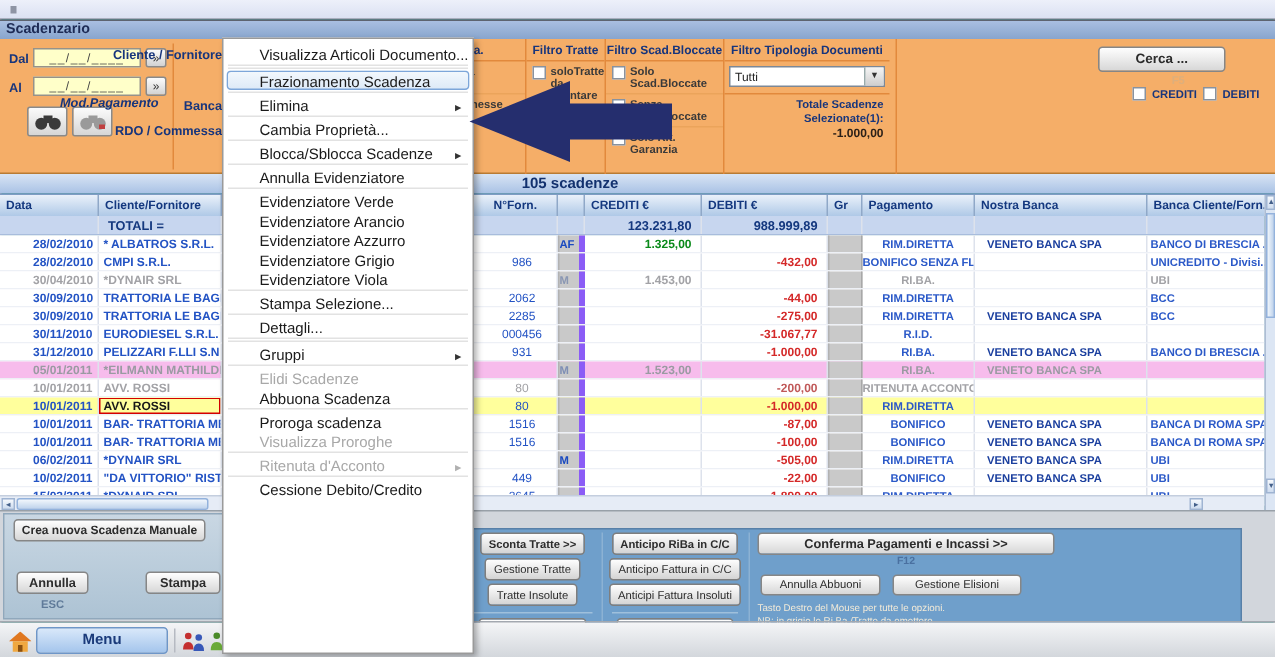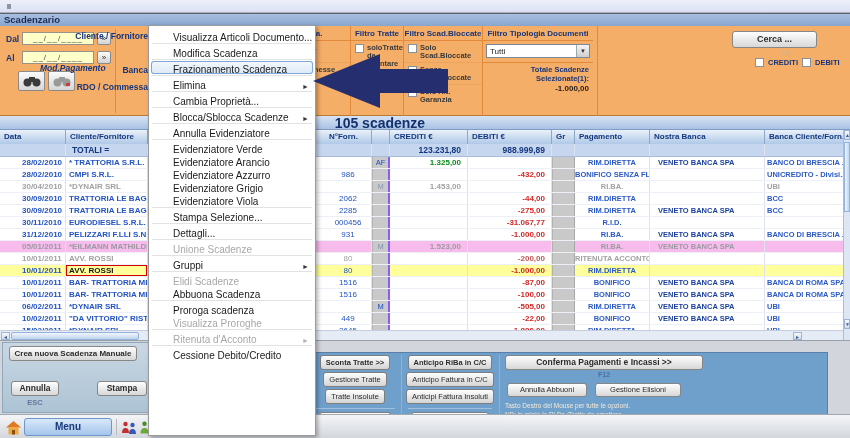--- a/index.html
+++ b/index.html
@@ -40,37 +40,37 @@
   .tot-val{text-align:right;padding:1px 4px;font-size:8px;font-weight:bold;color:#2b2018;}
   .gbtn{background:linear-gradient(#fefefe,#d7d7d7);border:1px solid #868686;border-radius:3px;
         color:#2c2c2c;text-align:center;cursor:default;}
   .cerca{position:absolute;left:732px;top:5px;width:85px;height:17px;font-size:9px;font-weight:bold;line-height:15px;}
   .fkey{position:absolute;font-size:7.5px;color:#DDAF7C;font-weight:bold;text-align:center;}
   .cd-chk{position:absolute;display:flex;gap:4px;align-items:center;font-size:7.5px;font-weight:bold;color:#17357C;}
 
   
   .count-bar{left:0;top:116px;width:850px;height:14px;background:linear-gradient(#D8E4F4,#A9C2E5);
              border-bottom:1px solid #7E9CC4;}
-  .count-bar span{display:block;width:760px;text-align:center;font-size:14px;font-weight:bold;color:#12316E;line-height:14px;}
+  .count-bar span{display:block;width:760px;text-align:center;font-size:10px;font-weight:bold;color:#12316E;line-height:14px;}
   .thead{left:0;top:130px;width:850px;height:14px;background:linear-gradient(#EAF1FA,#AFC9E7);display:flex;}
   .th{font-size:8px;font-weight:bold;color:#14387F;line-height:14px;padding-left:4px;border-right:1px solid #8FA8C8;
       white-space:nowrap;overflow:hidden;}
   .totrow{left:0;top:144px;width:843px;height:13px;background:#C7D6EF;border-bottom:1px solid #A8BCDC;display:flex;}
   .totrow .cell{font-size:8.5px;font-weight:bold;color:#14387F;line-height:12px;}
   .tbody{left:0;top:157px;width:843px;height:173px;background:#fff;display:flex;flex-direction:column;}
   .trow{flex:1;display:flex;border-bottom:1px solid #EDF0F6;background:#fff;}
   .cell{white-space:nowrap;overflow:hidden;border-right:1px solid #DDE2EC;height:100%;}
   .c-date{width:66px;}.c-name{width:82px;}.c-fill{width:177px;border-right:none;}.c-nforn{width:47px;}
   .c-badge{width:18px;}.c-cred{width:78px;}.c-deb{width:84px;}.c-gr{width:23px;}
   .c-pag{width:75px;}.c-nb{width:115px;}.c-bcf{width:78px;border-right:none;}
   .trow .c-date{font-size:8px;font-weight:bold;color:#2353C4;padding-left:22px;line-height:11px;}
   .trow .c-name{font-size:8px;font-weight:bold;color:#2353C4;padding-left:3px;line-height:11px;}
   .trow .c-nforn{font-size:8px;color:#2353C4;text-align:center;line-height:11px;}
-  .trow .c-badge{background:#C9C9C9;border-left:1px solid #b2b2b2;border-right:2px solid #8b5cf6;
-                 font-size:7.5px;font-weight:normal;color:#1a4ac0;text-align:center;line-height:11px;}
+  .trow .c-badge{background:#C9C9C9;border-left:1px solid #b2b2b2;border-right:4px solid #8b5cf6;
+                 font-size:7.5px;font-weight:bold;color:#1a4ac0;text-align:left;line-height:11px;}
   .trow .c-cred{font-size:8px;font-weight:bold;color:#0A8A1A;text-align:right;padding-right:6px;line-height:11px;}
   .trow .c-deb{font-size:8px;font-weight:bold;color:#D42828;text-align:right;padding-right:6px;line-height:11px;}
   .trow .c-gr{background:#C9C9C9;border-left:1px solid #b2b2b2;border-right:1px solid #a8a8a8;}
   .trow .c-pag{font-size:7.5px;font-weight:bold;color:#2B59C8;text-align:center;line-height:11px;}
   .trow .c-nb{font-size:7.5px;font-weight:bold;color:#1B3F9E;padding-left:8px;line-height:11px;}
   .trow .c-bcf{font-size:7.5px;font-weight:bold;color:#2B59C8;padding-left:2px;line-height:11px;}
   .trow.gray .c-date,.trow.gray .c-name,.trow.gray .c-nforn,.trow.gray .c-pag,
   .trow.gray .c-nb,.trow.gray .c-bcf,.trow.gray .c-cred{color:#A2A2A6;}
   .trow.gray .c-deb{color:#C05858;}
   .trow.gray .c-badge{color:#8A97B3;}
@@ -259,21 +259,21 @@
     <div class="cell c-deb" style="text-align:right;padding-right:6px;">988.999,89</div>
     <div class="cell c-gr"></div>
       <div class="cell c-pag"></div>
       <div class="cell c-nb"></div>
       <div class="cell c-bcf"></div>
   </div>
 
   <div class="abs tbody" id="tbody">
       <div class="trow">
         <div class="cell c-date">28/02/2010</div>
-        <div class="cell c-name">* TRATTORIA S.R.L.</div>
+        <div class="cell c-name">* ALBATROS S.R.L.</div>
         <div class="cell c-fill"></div>
         <div class="cell c-nforn"></div>
         <div class="cell c-badge">AF</div>
         <div class="cell c-cred">1.325,00</div>
         <div class="cell c-deb"></div>
         <div class="cell c-gr"></div>
         <div class="cell c-pag">RIM.DIRETTA</div>
         <div class="cell c-nb">VENETO BANCA SPA</div>
         <div class="cell c-bcf">BANCO DI BRESCIA ...</div>
       </div>
@@ -545,21 +545,20 @@
           <rect x="0" y="0" width="14" height="10" rx="1" fill="#5A5A66"></rect>
           <rect x="1.5" y="1.5" width="11" height="7" fill="#9AC2E8"></rect>
           <rect x="4" y="10.5" width="6" height="2" fill="#5A5A66"></rect>
         </svg>
     </div>
   </div>
 
   <div class="abs cmenu" id="cmenu">
       <div class="mi">Visualizza Articoli Documento...</div>
       <div class="msep"></div>
-      <div class="mi">Modifica Scadenza</div>
       <div class="msep"></div>
       <div class="mi hl">Frazionamento Scadenza</div>
       <div class="msep"></div>
       <div class="mi">Elimina<span class="arr">►</span></div>
       <div class="msep"></div>
       <div class="mi">Cambia Proprietà...</div>
       <div class="msep"></div>
       <div class="mi">Blocca/Sblocca Scadenze<span class="arr">►</span></div>
       <div class="msep"></div>
       <div class="mi">Annulla Evidenziatore</div>
@@ -567,21 +566,20 @@
       <div class="mi">Evidenziatore Verde</div>
       <div class="mi">Evidenziatore Arancio</div>
       <div class="mi">Evidenziatore Azzurro</div>
       <div class="mi">Evidenziatore Grigio</div>
       <div class="mi">Evidenziatore Viola</div>
       <div class="msep"></div>
       <div class="mi">Stampa Selezione...</div>
       <div class="msep"></div>
       <div class="mi">Dettagli...</div>
       <div class="msep"></div>
-      <div class="mi dis">Unione Scadenze</div>
       <div class="msep"></div>
       <div class="mi">Gruppi<span class="arr">►</span></div>
       <div class="msep"></div>
       <div class="mi dis">Elidi Scadenze</div>
       <div class="mi">Abbuona Scadenza</div>
       <div class="msep"></div>
       <div class="mi">Proroga scadenza</div>
       <div class="mi dis">Visualizza Proroghe</div>
       <div class="msep"></div>
       <div class="mi dis">Ritenuta d'Acconto<span class="arr">►</span></div>

